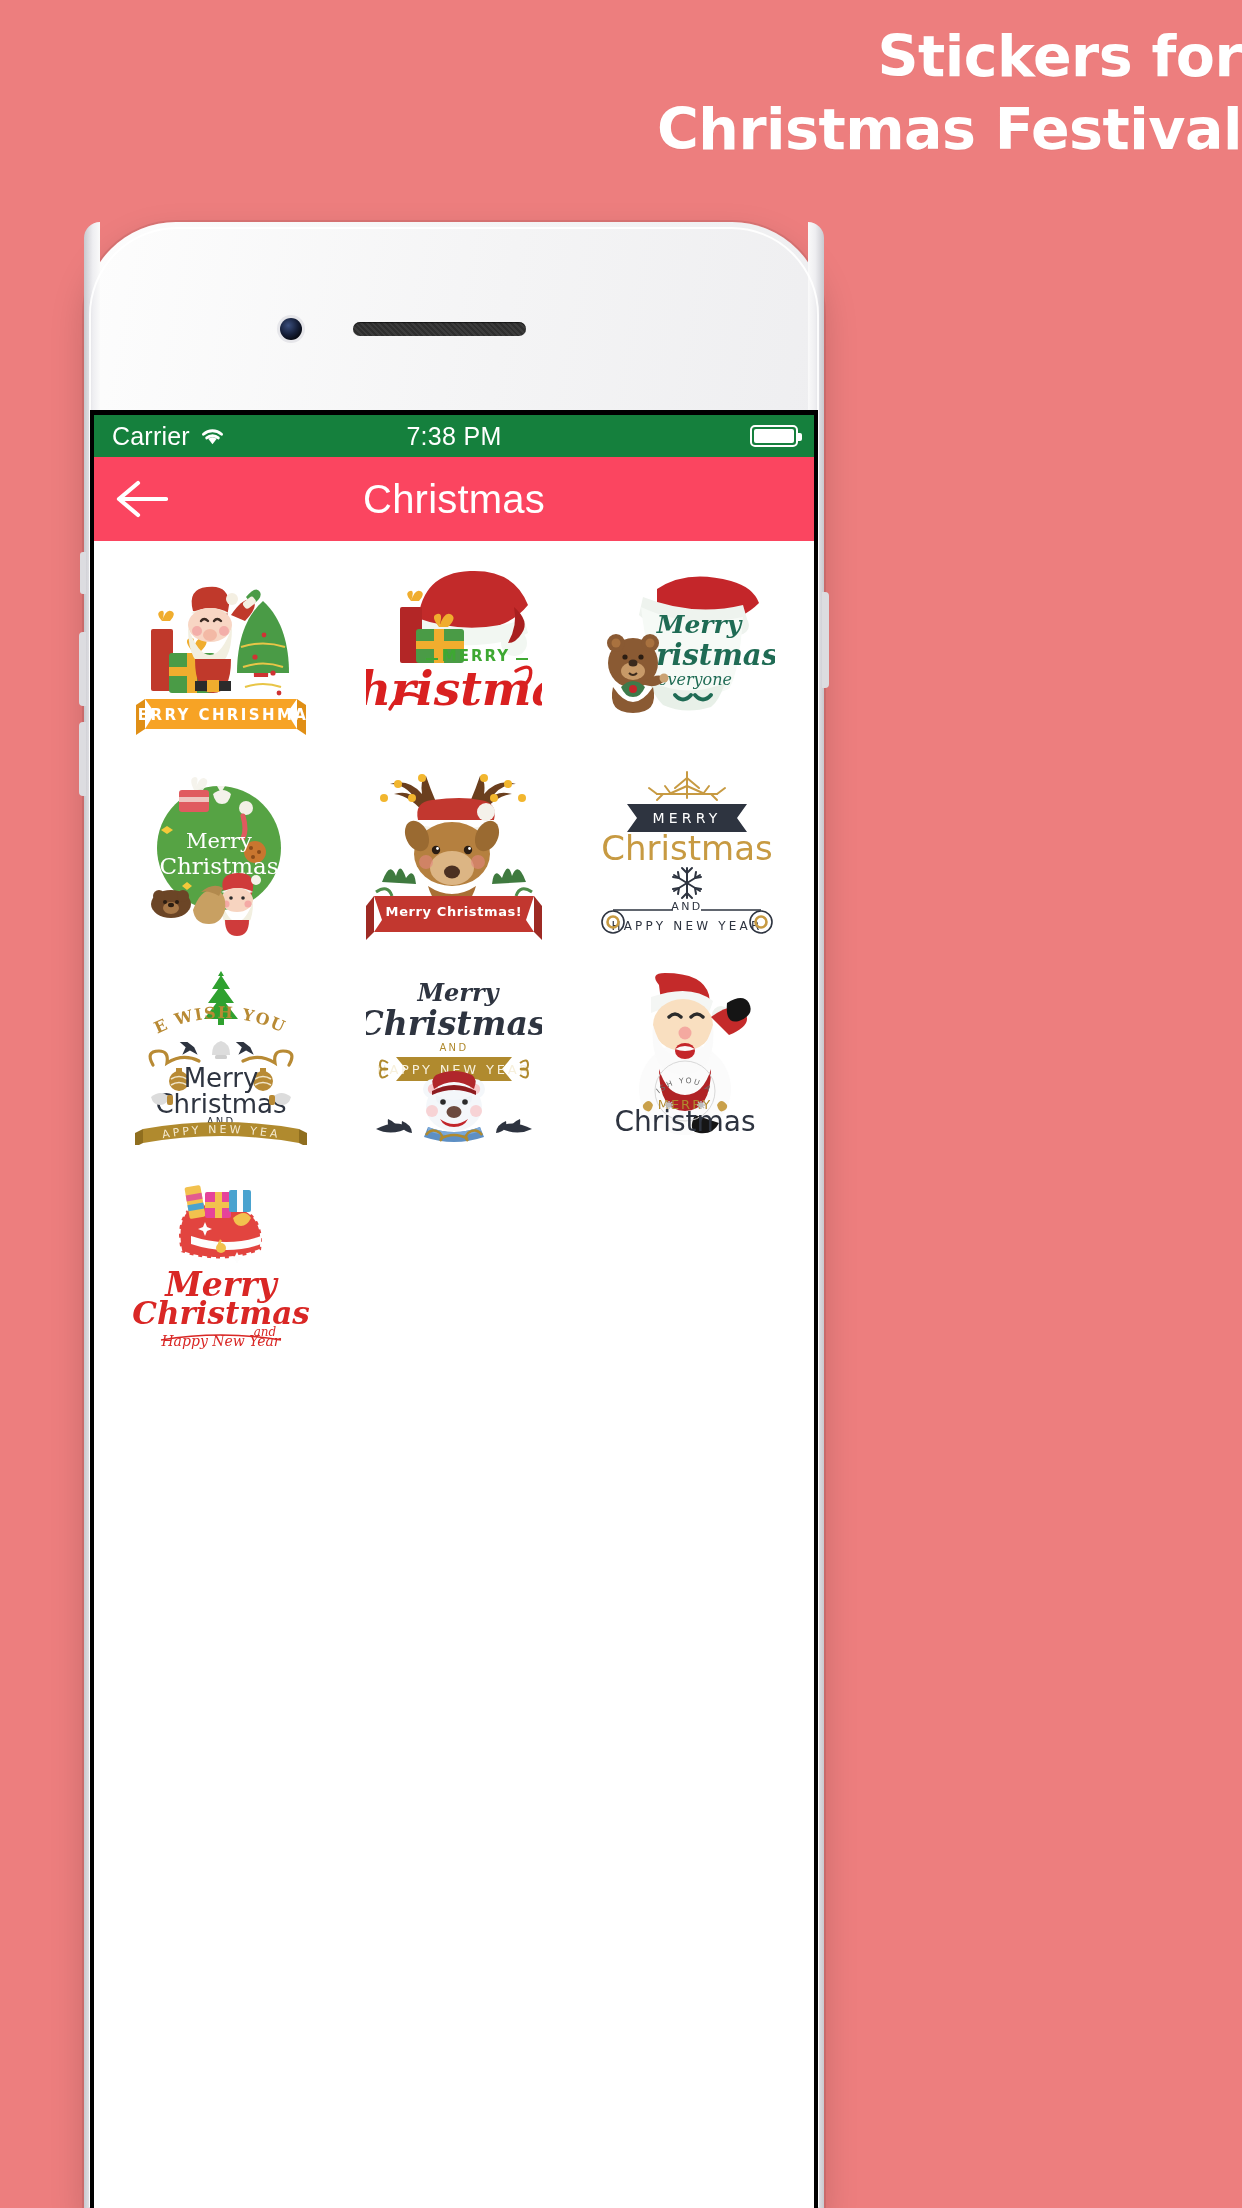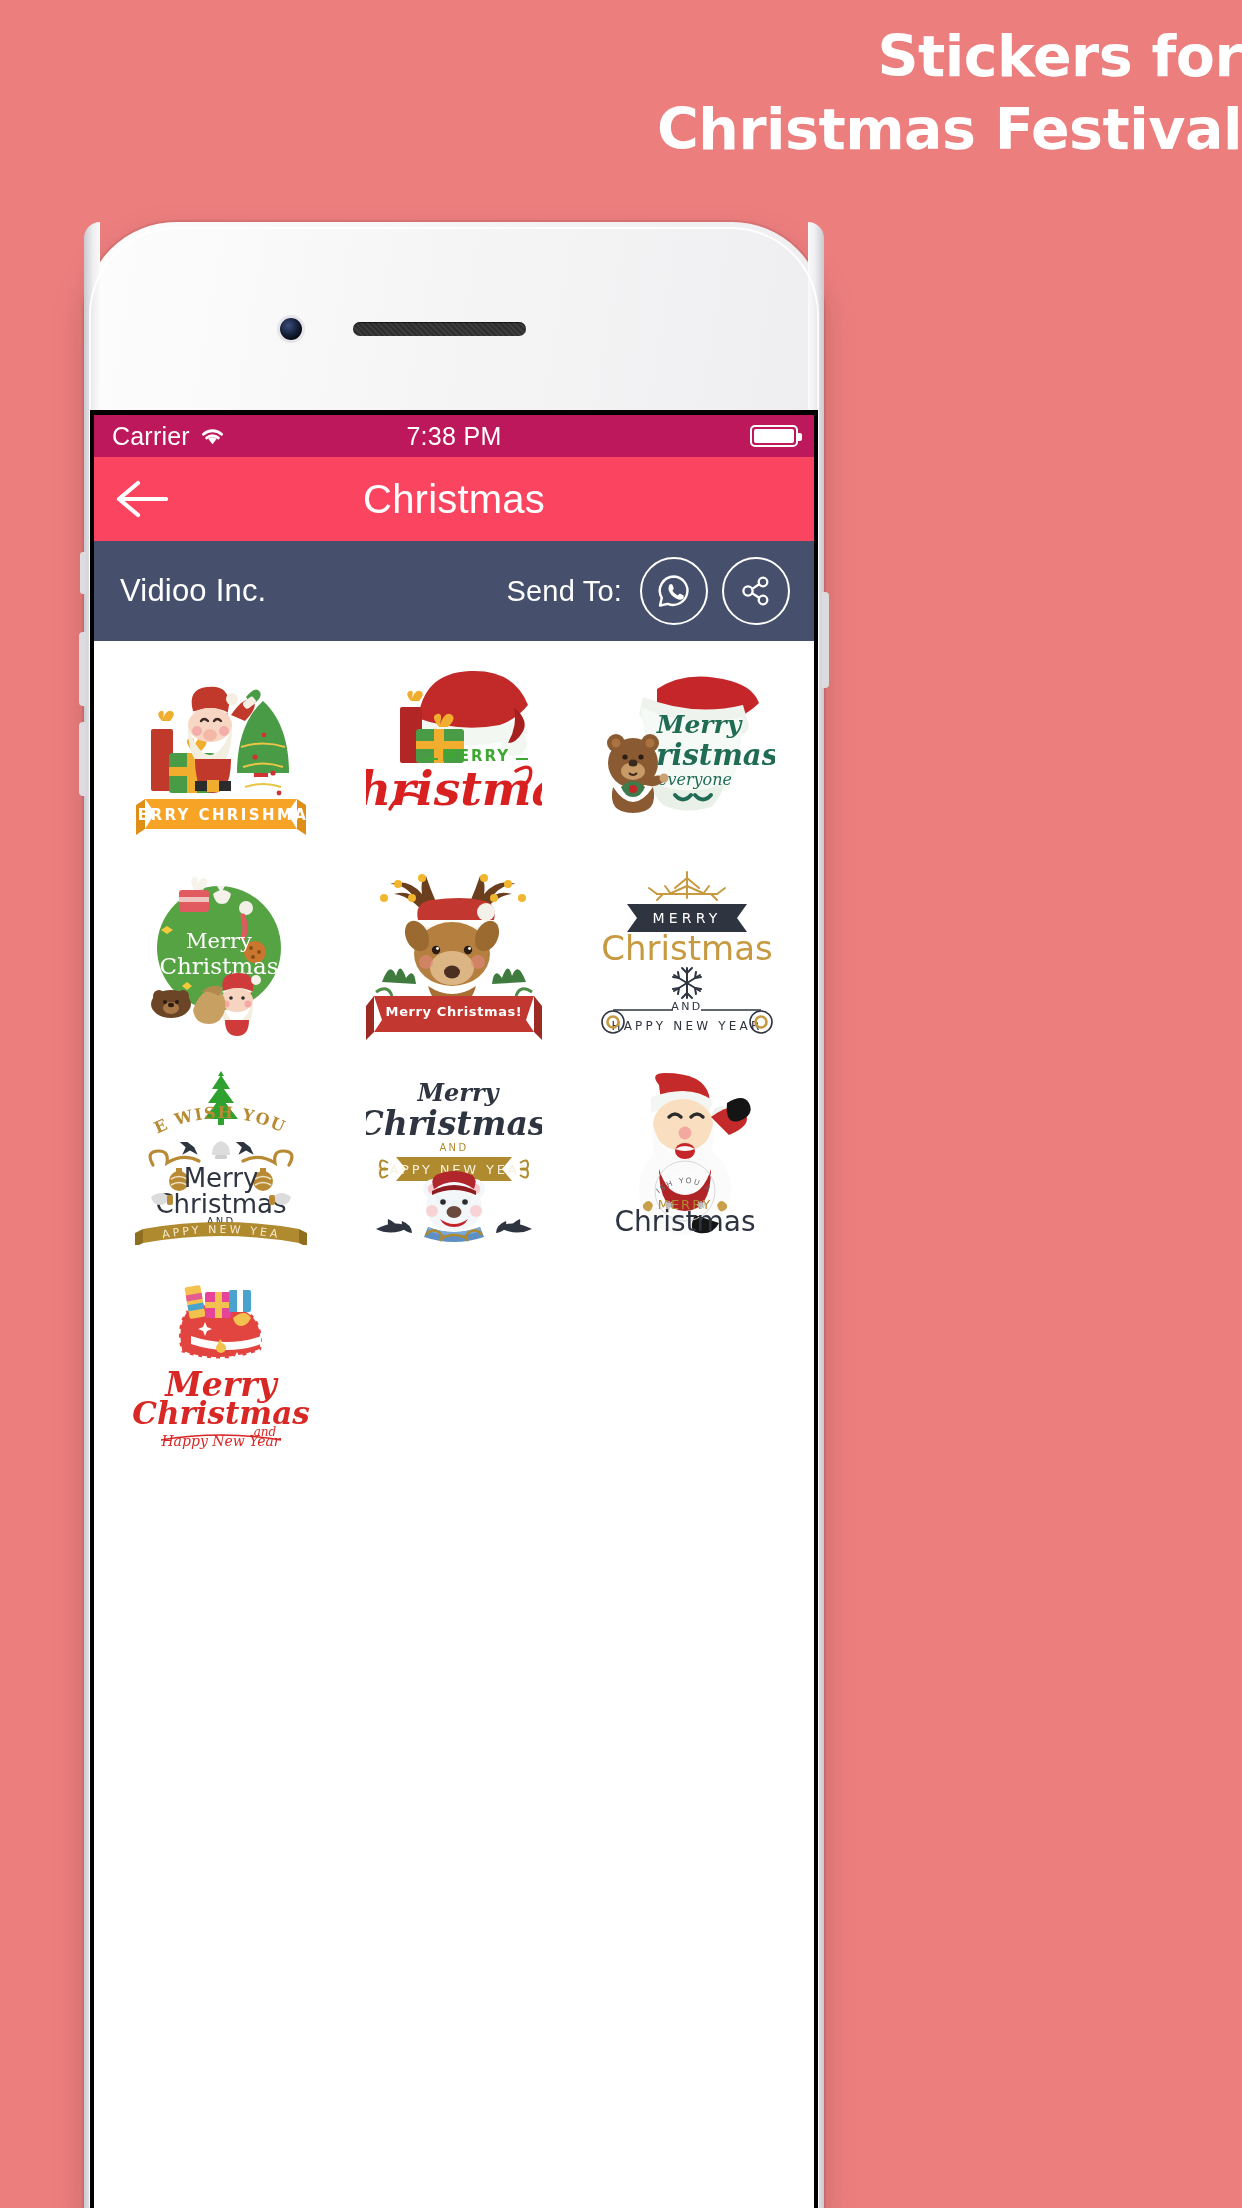--- a/index.html
+++ b/index.html
@@ -85,21 +85,21 @@
   .screen-content {
     width:100%; height:100%;
     background:#ffffff;
     overflow:hidden;
     position:relative;
   }
 
   
   .status-bar {
     height:42px;
-    background:#be185d;
+    background:#15803d;
     display:flex; align-items:center;
     padding:0 16px 0 18px;
     color:#fff;
     font-size:25px;
     position:relative;
   }
   .status-left { display:flex; align-items:center; gap:9px; }
   .carrier-label { font-size:25px; letter-spacing:0.2px; }
   .wifi-ico { width:27px; height:20px; display:block; }
   .status-time {
@@ -216,40 +216,20 @@
 
       <div class="nav-bar">
         <div class="back-btn">
           <svg width="52" height="38" viewBox="0 0 52 38">
             <path d="M3 19 L22 3 M3 19 L22 35 M3 19 L50 19" stroke="#fff" stroke-width="4.2" fill="none" stroke-linecap="round" stroke-linejoin="round"></path>
           </svg>
         </div>
         <div class="nav-title">Christmas</div>
       </div>
 
-      <div class="sub-bar">
-        <span class="brand-name">Vidioo Inc.</span>
-        <div class="sendto-wrap">
-          <span class="sendto-label">Send To:</span>
-          <div class="ico-circle">
-            <svg width="40" height="40" viewBox="0 0 40 40">
-              <path d="M20 5.5a14.2 14.2 0 0 0-12.2 21.4L6 34.5l7.8-1.7A14.2 14.2 0 1 0 20 5.5z" fill="none" stroke="#fff" stroke-width="2.4" stroke-linejoin="round"></path>
-              <path d="M15.2 14.1c.4-.9.8-.9 1.2-.9h1c.3 0 .8 0 1.1.8l1.2 2.9c.1.3.2.7-.1 1.1l-.8 1c-.2.3-.4.6-.2 1.1a9.6 9.6 0 0 0 4.6 4.2c.5.2.8 0 1.1-.3l.9-1c.3-.4.7-.3 1-.2l2.7 1.3c.7.3.8.7.8 1.1v1.1c0 .5-.1 1-.9 1.6-.9.6-2.4 1-4.2.5-3.3-.9-6.6-3.1-8.7-6.6-1.5-2.5-1.6-4.6-1.2-5.9.2-.7.5-1.2.5-1.2z" fill="#fff"></path>
-            </svg>
-          </div>
-          <div class="ico-circle">
-            <svg width="40" height="40" viewBox="0 0 40 40">
-              <circle cx="27" cy="11" r="4.3" fill="none" stroke="#fff" stroke-width="2.3"></circle>
-              <circle cx="27" cy="29" r="4.3" fill="none" stroke="#fff" stroke-width="2.3"></circle>
-              <circle cx="12" cy="20" r="4.6" fill="none" stroke="#fff" stroke-width="2.3"></circle>
-              <path d="M16.2 17.9 L23.1 13.3 M16.2 22.2 L23.1 26.7" stroke="#fff" stroke-width="2.3" stroke-linecap="round"></path>
-            </svg>
-          </div>
-        </div>
-      </div>
 
       <div class="sticker-grid">
 
         <div class="sticker-cell">
           <svg class="sticker-art" viewBox="0 0 176 176">
             <path d="M118 56 l20 0 l-3 62 l-14 0 z" fill="#cf3333"></path>
             <path d="M130 42 c20 18 26 46 26 72 l-52 0 c0-26 6-54 26-72z" fill="#4a9b46"></path>
             <path d="M112 128 q18-6 36 0" stroke="#e8c547" stroke-width="2" fill="none"></path>
             <path d="M110 108 q20-7 40 0" stroke="#e8c547" stroke-width="2" fill="none"></path>
             <path d="M108 88 q22-7 44 0" stroke="#e8c547" stroke-width="2" fill="none"></path>

